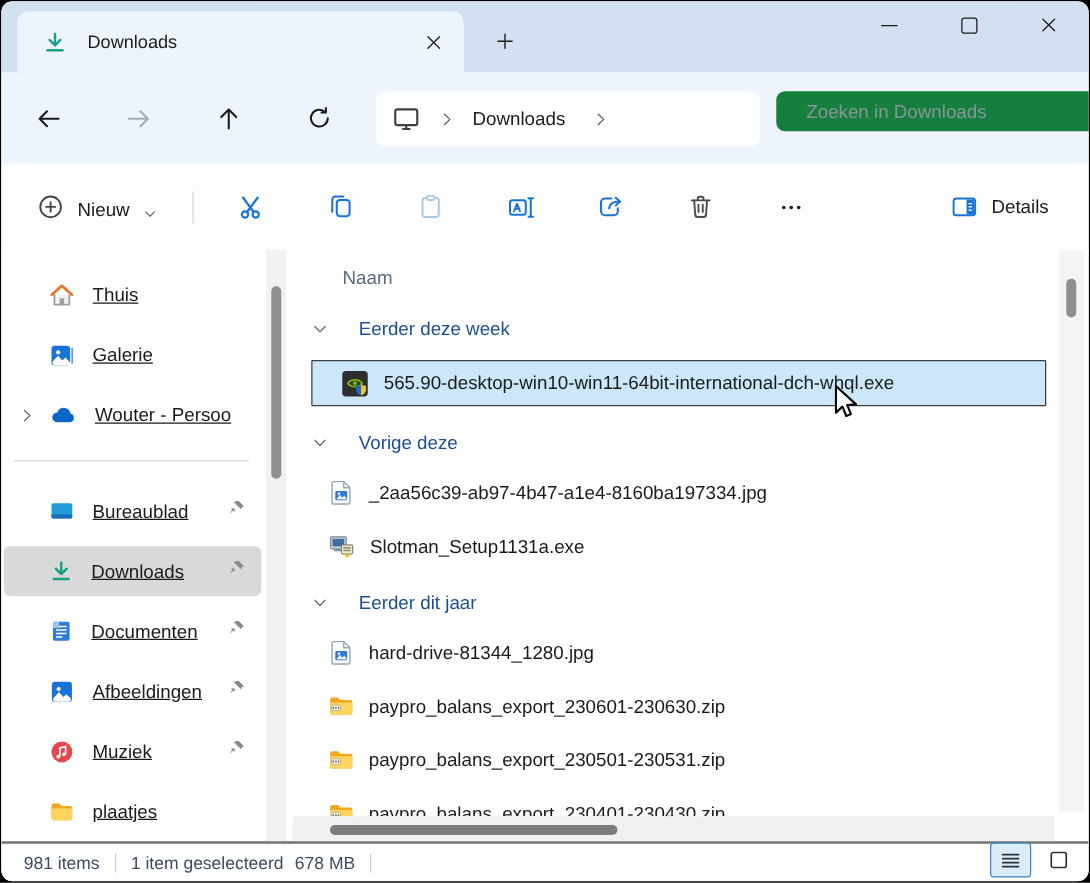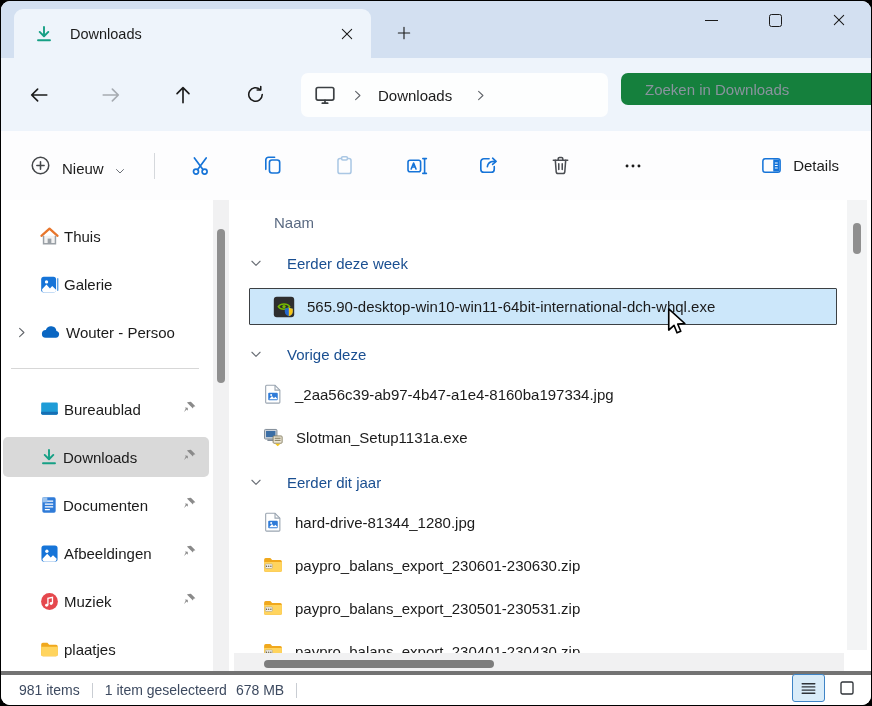--- a/index.html
+++ b/index.html
@@ -45,42 +45,42 @@
   .tb-btn{width:48px;height:44px;display:flex;align-items:center;justify-content:center;border-radius:5px;margin:0 12px;}
   .detailsbtn{position:absolute;right:22px;display:flex;align-items:center;gap:10px;padding:8px 10px;border-radius:5px;}
   .detailsbtn span.lbl{font-size:15px;color:#1b1b1b;}
 
   
   .content{position:absolute;left:0;top:199px;right:0;bottom:30px;background:#fff;}
   .sidebar{position:absolute;left:0;top:0;width:212px;bottom:0;overflow:hidden;padding-top:16px;box-sizing:border-box;}
   .sb-item{height:40px;margin:0 4px 8px 2px;display:flex;align-items:center;border-radius:5px;position:relative;}
   .sb-item.sel{background:#d9d9d9;}
   .sb-chev{width:36px;display:flex;justify-content:center;}
-  .sb-label{font-size:15px;color:#1b1b1b;margin-left:4px;white-space:nowrap;overflow:hidden;flex:1;}
+  .sb-label{font-size:15px;color:#1b1b1b;margin-left:14px;white-space:nowrap;overflow:hidden;flex:1;text-decoration:underline;}
   .sb-pin{position:absolute;right:12px;}
   .sb-div{height:1px;background:#d7d7d7;margin:16px 14px 20px 10px;}
   .sb-scroll{position:absolute;left:212px;top:0;width:16px;bottom:0;background:#f1f1f2;}
   .sb-thumb{position:absolute;left:4px;width:8px;top:29px;height:154px;background:#8f8f8f;border-radius:4px;}
 
   .list{position:absolute;left:228px;top:0;right:0;bottom:0;}
   .rows{position:absolute;left:0;top:0;right:24px;bottom:22px;overflow:hidden;}
   .colhdr{margin:10px 0 0 45px;height:24px;display:flex;align-items:center;}
   .colhdr span{font-size:15px;color:#5a6a82;}
   .grp-row{margin:16px 0 0 20px;height:26px;display:flex;align-items:center;gap:24px;}
   .grp-label{font-size:15px;color:#1a4f91;}
   .file-row{margin:11px 0 0 20px;height:32px;display:flex;align-items:center;gap:11px;padding-left:12px;width:588px;box-sizing:border-box;border:1px solid transparent;}
   .file-row.sel{margin-top:12px;height:37px;background:#cce7fa;border:1px solid #3c4043;border-radius:1px;padding-left:22px;}
   .f-name{font-size:15px;color:#1b1b1b;white-space:nowrap;}
   .vscroll{position:absolute;right:4px;top:0;width:20px;height:450px;background:#f3f4f5;}
   .vthumb{position:absolute;left:6px;width:8px;top:23px;height:31px;background:#8f8f8f;border-radius:4px;}
   .hscroll{position:absolute;left:5px;right:27px;bottom:0;height:22px;background:#f1f1f2;}
   .hthumb{position:absolute;left:30px;width:230px;top:7px;height:8px;background:#7d7d7d;border-radius:4px;}
 
   
-  .statusbar{position:absolute;left:0;bottom:0;right:0;height:30px;background:#fff;border-top:4px solid #737373;
+  .statusbar{position:absolute;left:0;bottom:0;right:0;height:30px;background:#fff;border-top:2px solid #737373;
     display:flex;align-items:center;}
   .st-text{font-size:14px;color:#3d4a60;}
   .st-div{width:1px;height:15px;background:#c9cdd3;margin:0 12px;}
   .view-toggles{position:absolute;right:8px;bottom:3px;display:flex;gap:5px;}
   .vt-btn{width:31px;height:26px;display:flex;align-items:center;justify-content:center;border-radius:3px;border:1px solid transparent;}
   .vt-btn.active{background:#d9ecf9;border:1px solid #3e84c6;}
 
   .cursor{position:absolute;left:664px;top:306px;z-index:50;pointer-events:none;}
 </style>
 </head>

